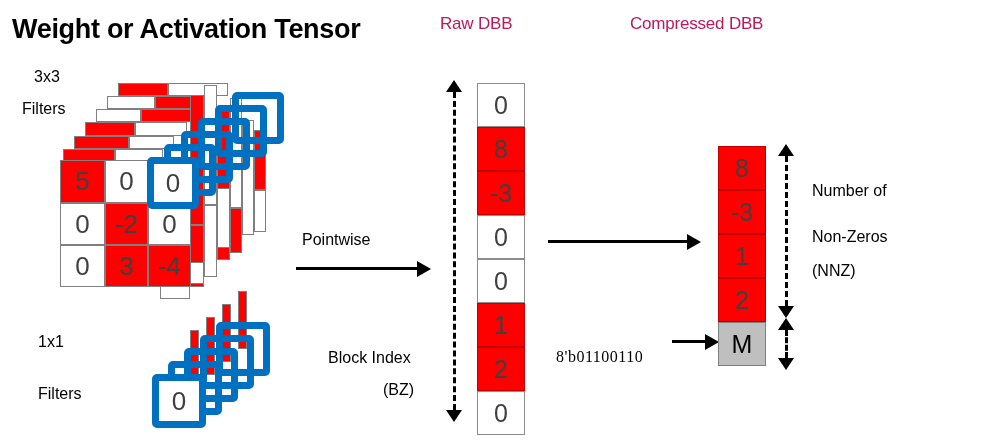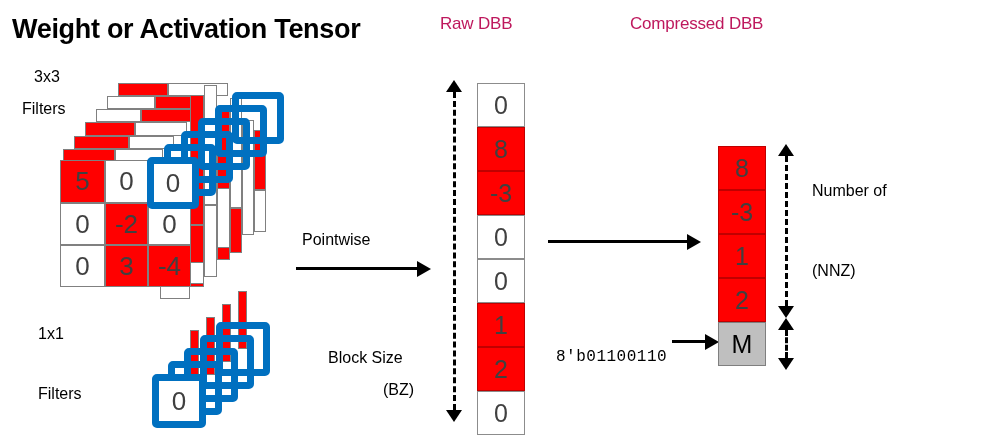--- a/index.html
+++ b/index.html
@@ -194,21 +194,21 @@
   </div>
 
   <div class="bluebox" style="left:232px; top:92px;  width:52px; height:52px;"></div>
   <div class="bluebox" style="left:215px; top:105px; width:52px; height:52px;"></div>
   <div class="bluebox" style="left:198px; top:118px; width:52px; height:52px;"></div>
   <div class="bluebox" style="left:181px; top:131px; width:52px; height:52px;"></div>
   <div class="bluebox" style="left:164px; top:144px; width:52px; height:52px;"></div>
   <div class="bluebox filled" style="left:147px; top:157px; width:52px; height:52px;"></div>
   <div class="bluebox-label" style="left:147px; top:157px; width:52px; height:52px;">0</div>
 
-  <div class="abs label" style="left:38px; top:319px;">1x1</div>
+  <div class="abs label" style="left:38px; top:327px;">1x1</div>
   <div class="abs label" style="left:38px; top:379px;">Filters</div>
 
   <div class="abs">
 
     <div class="slab red" style="left:190px;  top:330px; width:9px;  height:58px;"></div>
     <div class="slab red" style="left:206px;  top:317px; width:9px;  height:58px;"></div>
     <div class="slab red" style="left:222px;  top:304px; width:9px;  height:58px;"></div>
     <div class="slab red" style="left:238px;  top:291px; width:9px;  height:58px;"></div>
 
     <div class="bluebox" style="left:216px; top:322px; width:54px; height:54px;"></div>
@@ -216,58 +216,59 @@
     <div class="bluebox" style="left:184px; top:348px; width:54px; height:54px;"></div>
     <div class="bluebox" style="left:168px; top:361px; width:54px; height:54px;"></div>
     <div class="bluebox filled" style="left:152px; top:374px; width:54px; height:54px;"></div>
     <div class="bluebox-label" style="left:152px; top:374px; width:54px; height:54px;">0</div>
   </div>
 
   <div class="abs label" style="left:302px; top:225px;">Pointwise</div>
   <div class="arrow-line-h" style="left:296px; top:267px; width:122px;"></div>
   <div class="arrow-head-r" style="left:417px; top:261px;"></div>
 
-  <div class="abs label" style="left:328px; top:343px;">Block Size</div>
+  <div class="abs label" style="left:328px; top:343px;">Block Index</div>
   <div class="abs label" style="left:383px; top:375px;">(BZ)</div>
 
   <div class="arrow-head-u" style="left:446px; top:80px;"></div>
   <div class="dashline-v" style="left:453px; top:92px; height:318px;"></div>
   <div class="arrow-head-d" style="left:446px; top:410px;"></div>
 
   <div class="abs">
     <div class="dbbcell white" style="left:477px; top:83px;  width:48px; height:44px;">0</div>
     <div class="dbbcell red" style="left:477px; top:127px; width:48px; height:44px;">8</div>
     <div class="dbbcell red" style="left:477px; top:171px; width:48px; height:44px;">-3</div>
     <div class="dbbcell white" style="left:477px; top:215px; width:48px; height:44px;">0</div>
     <div class="dbbcell white" style="left:477px; top:259px; width:48px; height:44px;">0</div>
     <div class="dbbcell red" style="left:477px; top:303px; width:48px; height:44px;">1</div>
     <div class="dbbcell red" style="left:477px; top:347px; width:48px; height:44px;">2</div>
     <div class="dbbcell white" style="left:477px; top:391px; width:48px; height:44px;">0</div>
   </div>
 
   <div class="arrow-line-h" style="left:548px; top:240px; width:140px;"></div>
   <div class="arrow-head-r" style="left:687px; top:234px;"></div>
 
-  <div class="abs mono" style="left:556px; top:348px;">8'b01100110</div>
+  <div class="abs mono" style="left:556px; top:348px;font-family:Liberation Serif, serif;">8'b01100110</div>
   <div class="arrow-line-h" style="left:672px; top:340px; width:34px;"></div>
   <div class="arrow-head-r" style="left:705px; top:334px;"></div>
 
   <div class="abs">
     <div class="dbbcell red" style="left:718px; top:146px; width:48px; height:44px;">8</div>
     <div class="dbbcell red" style="left:718px; top:190px; width:48px; height:44px;">-3</div>
     <div class="dbbcell red" style="left:718px; top:234px; width:48px; height:44px;">1</div>
     <div class="dbbcell red" style="left:718px; top:278px; width:48px; height:44px;">2</div>
     <div class="dbbcell gray" style="left:718px; top:322px; width:48px; height:44px;">M</div>
   </div>
 
   <div class="arrow-head-u" style="left:778px; top:144px;"></div>
   <div class="dashline-v" style="left:785px; top:156px; height:150px;"></div>
   <div class="arrow-head-d" style="left:778px; top:306px;"></div>
 
   <div class="abs label" style="left:812px; top:176px;">Number of</div>
+  <div class="abs label" style="left:812px; top:222px;">Non-Zeros</div>
   <div class="abs label" style="left:812px; top:256px;">(NNZ)</div>
 
   <div class="arrow-head-u" style="left:778px; top:318px;"></div>
   <div class="dashline-v" style="left:785px; top:330px; height:28px;"></div>
   <div class="arrow-head-d" style="left:778px; top:358px;"></div>
 
 
 </div>
 
 </body></html>

